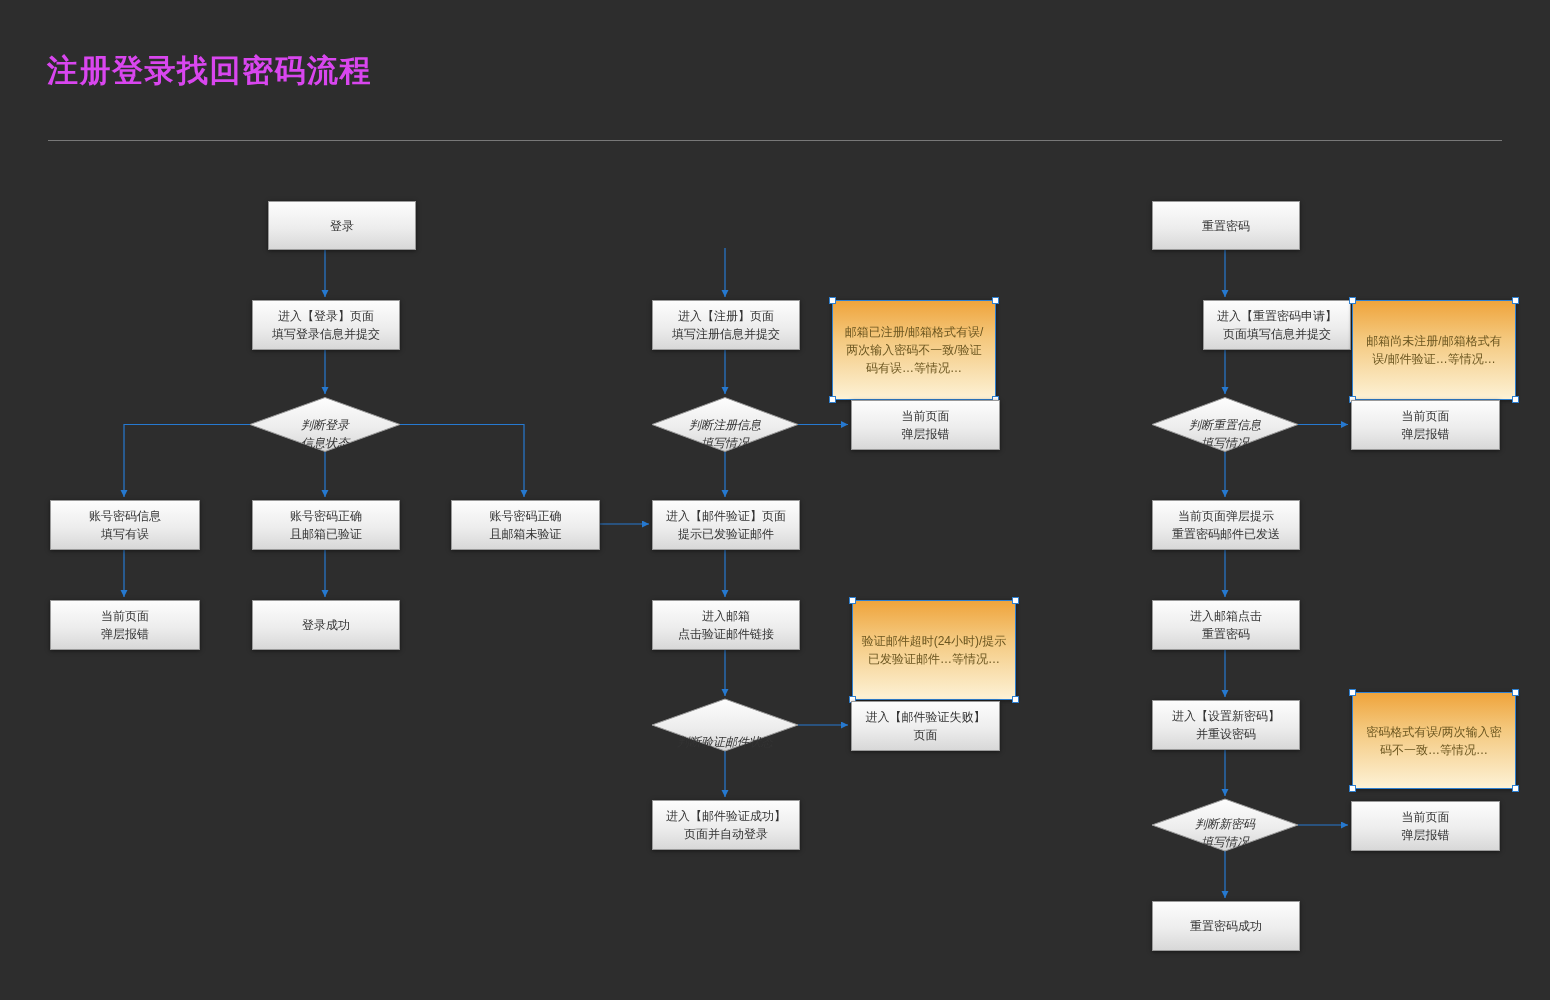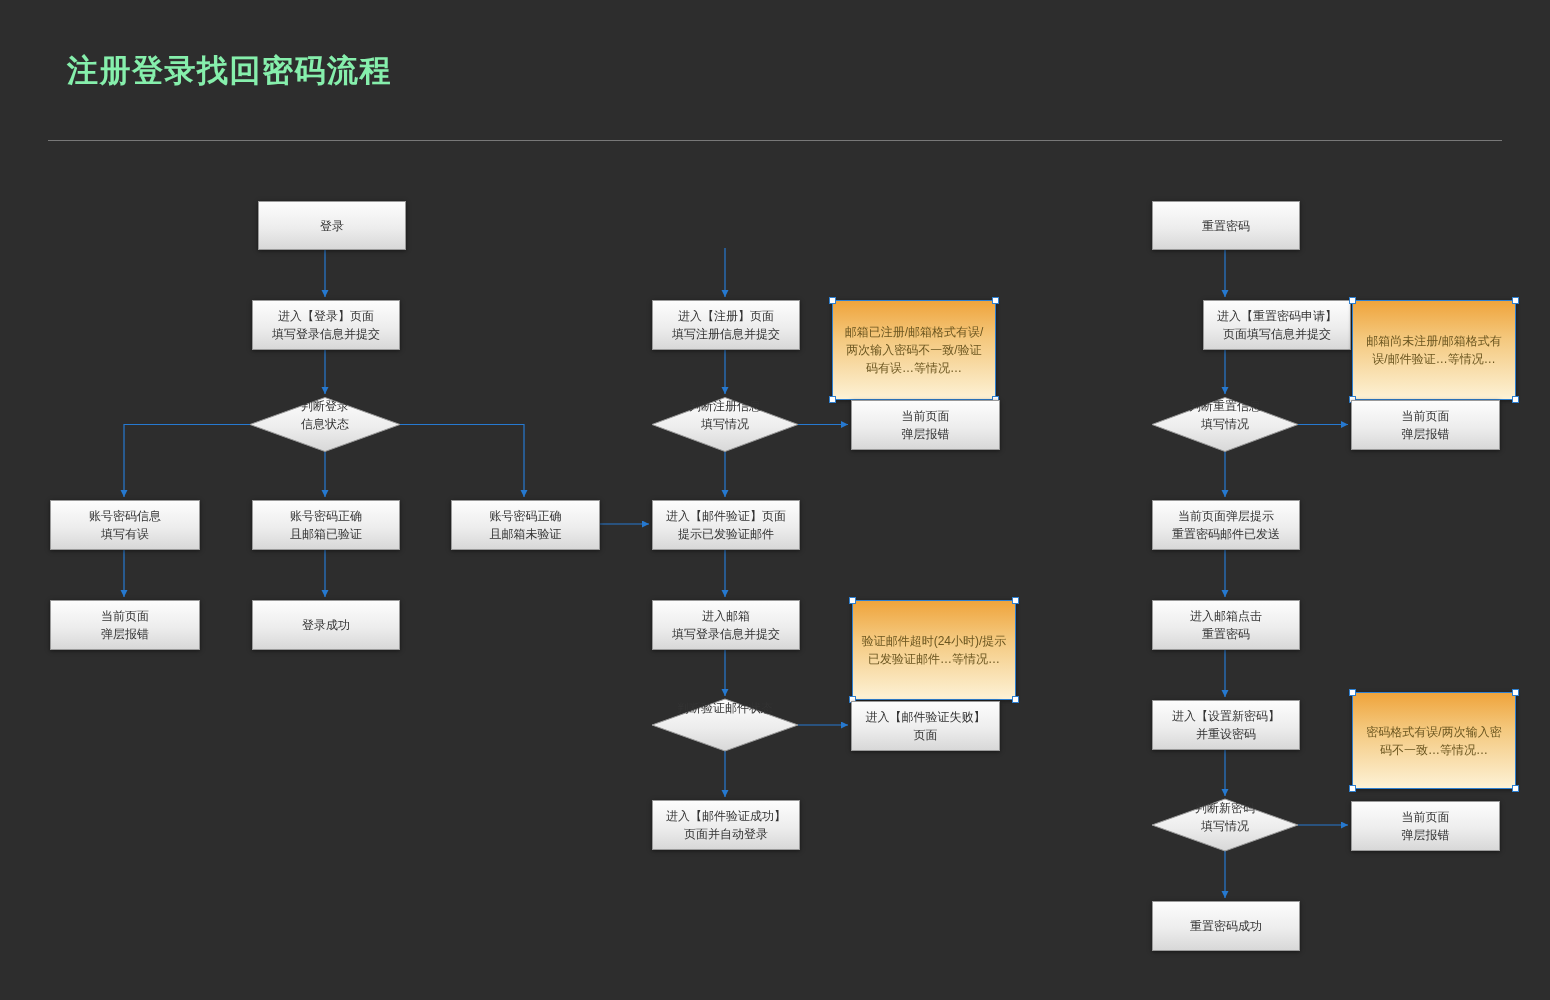--- a/index.html
+++ b/index.html
@@ -1,24 +1,24 @@
 <!DOCTYPE html>
 <html><head>
 <meta charset="utf-8">
 <style>
   html,body{margin:0;padding:0;background:#2d2d2d;}
   #screen{position:relative;width:1550px;height:1000px;background:#2d2d2d;overflow:hidden;
           font-family:"Liberation Sans","DejaVu Sans",sans-serif;}
-  .page-title{position:absolute;left:47px;top:50px;font-size:31px;font-weight:700;color:#86efac;letter-spacing:1.5px;margin-left:20px;}
+  .page-title{position:absolute;left:47px;top:50px;font-size:31px;font-weight:700;color:#d946ef;letter-spacing:1.5px;}
   .divider{position:absolute;left:48px;top:140px;width:1454px;height:0;border-top:1px solid #787878;}
   .layer{position:absolute;left:0;top:0;pointer-events:none;}
   .rect-node{position:absolute;display:flex;align-items:center;justify-content:center;
              background:linear-gradient(180deg,#fdfdfd 0%,#ededed 55%,#d8d8d8 100%);
              border:1px solid #9a9a9a;box-shadow:0 1px 4px rgba(0,0,0,0.5);}
-  .diamond-node{position:absolute;display:flex;align-items:flex-start;justify-content:center;background:transparent;}
+  .diamond-node{position:absolute;display:flex;align-items:flex-end;justify-content:center;background:transparent;font-style:italic;}
   .lbl{font-size:12px;color:#333333;text-align:center;line-height:1.5;white-space:pre-line;}
   .note-node{position:absolute;display:flex;align-items:center;justify-content:center;padding:5px 8px;
              background:linear-gradient(180deg,#efa43c 0%,#f4c87d 38%,#fdf2d6 100%);
              border:1px solid #2f80d0;box-shadow:0 1px 4px rgba(0,0,0,0.45);}
   .note-node .lbl{color:#6b5620;}
   .note-node::before,.note-node::after,.note-node .lbl::before,.note-node .lbl::after{
              content:"";position:absolute;width:5px;height:5px;background:#ffffff;border:1px solid #2f80d0;}
   .note-node::before{left:-4px;top:-4px;}
   .note-node::after{right:-4px;top:-4px;}
   .note-node .lbl::before{left:-4px;bottom:-4px;}
@@ -77,21 +77,21 @@
 
     <g stroke="#9a9a9a" stroke-width="1" fill="url(#gNode)">
       <polygon points="250,424.5 325,397.5 400,424.5 325,451.5"></polygon>
       <polygon points="652,424.5 725,397.5 798,424.5 725,451.5"></polygon>
       <polygon points="652,725 725,699 798,725 725,751"></polygon>
       <polygon points="1152,424.5 1225,397.5 1298,424.5 1225,451.5"></polygon>
       <polygon points="1152,825 1225,799 1298,825 1225,851"></polygon>
     </g>
   </svg>
 
-  <div class="rect-node" style="left:258px;top:201px;width:146px;height:47px">
+  <div class="rect-node" style="left:268px;top:201px;width:146px;height:47px">
     <span class="lbl">登录</span>
   </div>
   <div class="rect-node" style="left:252px;top:300px;width:146px;height:48px">
     <span class="lbl">进入【登录】页面
 填写登录信息并提交</span>
   </div>
   <div class="diamond-node" style="left:250px;top:397px;width:150px;height:55px">
     <span class="lbl">判断登录
 信息状态</span>
   </div>
@@ -129,21 +129,21 @@
   <div class="rect-node" style="left:851px;top:400px;width:147px;height:48px">
     <span class="lbl">当前页面
 弹层报错</span>
   </div>
   <div class="rect-node" style="left:652px;top:500px;width:146px;height:48px">
     <span class="lbl">进入【邮件验证】页面
 提示已发验证邮件</span>
   </div>
   <div class="rect-node" style="left:652px;top:600px;width:146px;height:48px">
     <span class="lbl">进入邮箱
-填写登录信息并提交</span>
+点击验证邮件链接</span>
   </div>
   <div class="note-node" style="left:852px;top:600px;width:146px;height:88px">
     <span class="lbl">验证邮件超时(24小时)/提示已发验证邮件…等情况…</span>
   </div>
   <div class="diamond-node" style="left:652px;top:699px;width:146px;height:52px">
     <span class="lbl">判断验证邮件状态</span>
   </div>
   <div class="rect-node" style="left:851px;top:701px;width:147px;height:48px">
     <span class="lbl">进入【邮件验证失败】
 页面</span>

